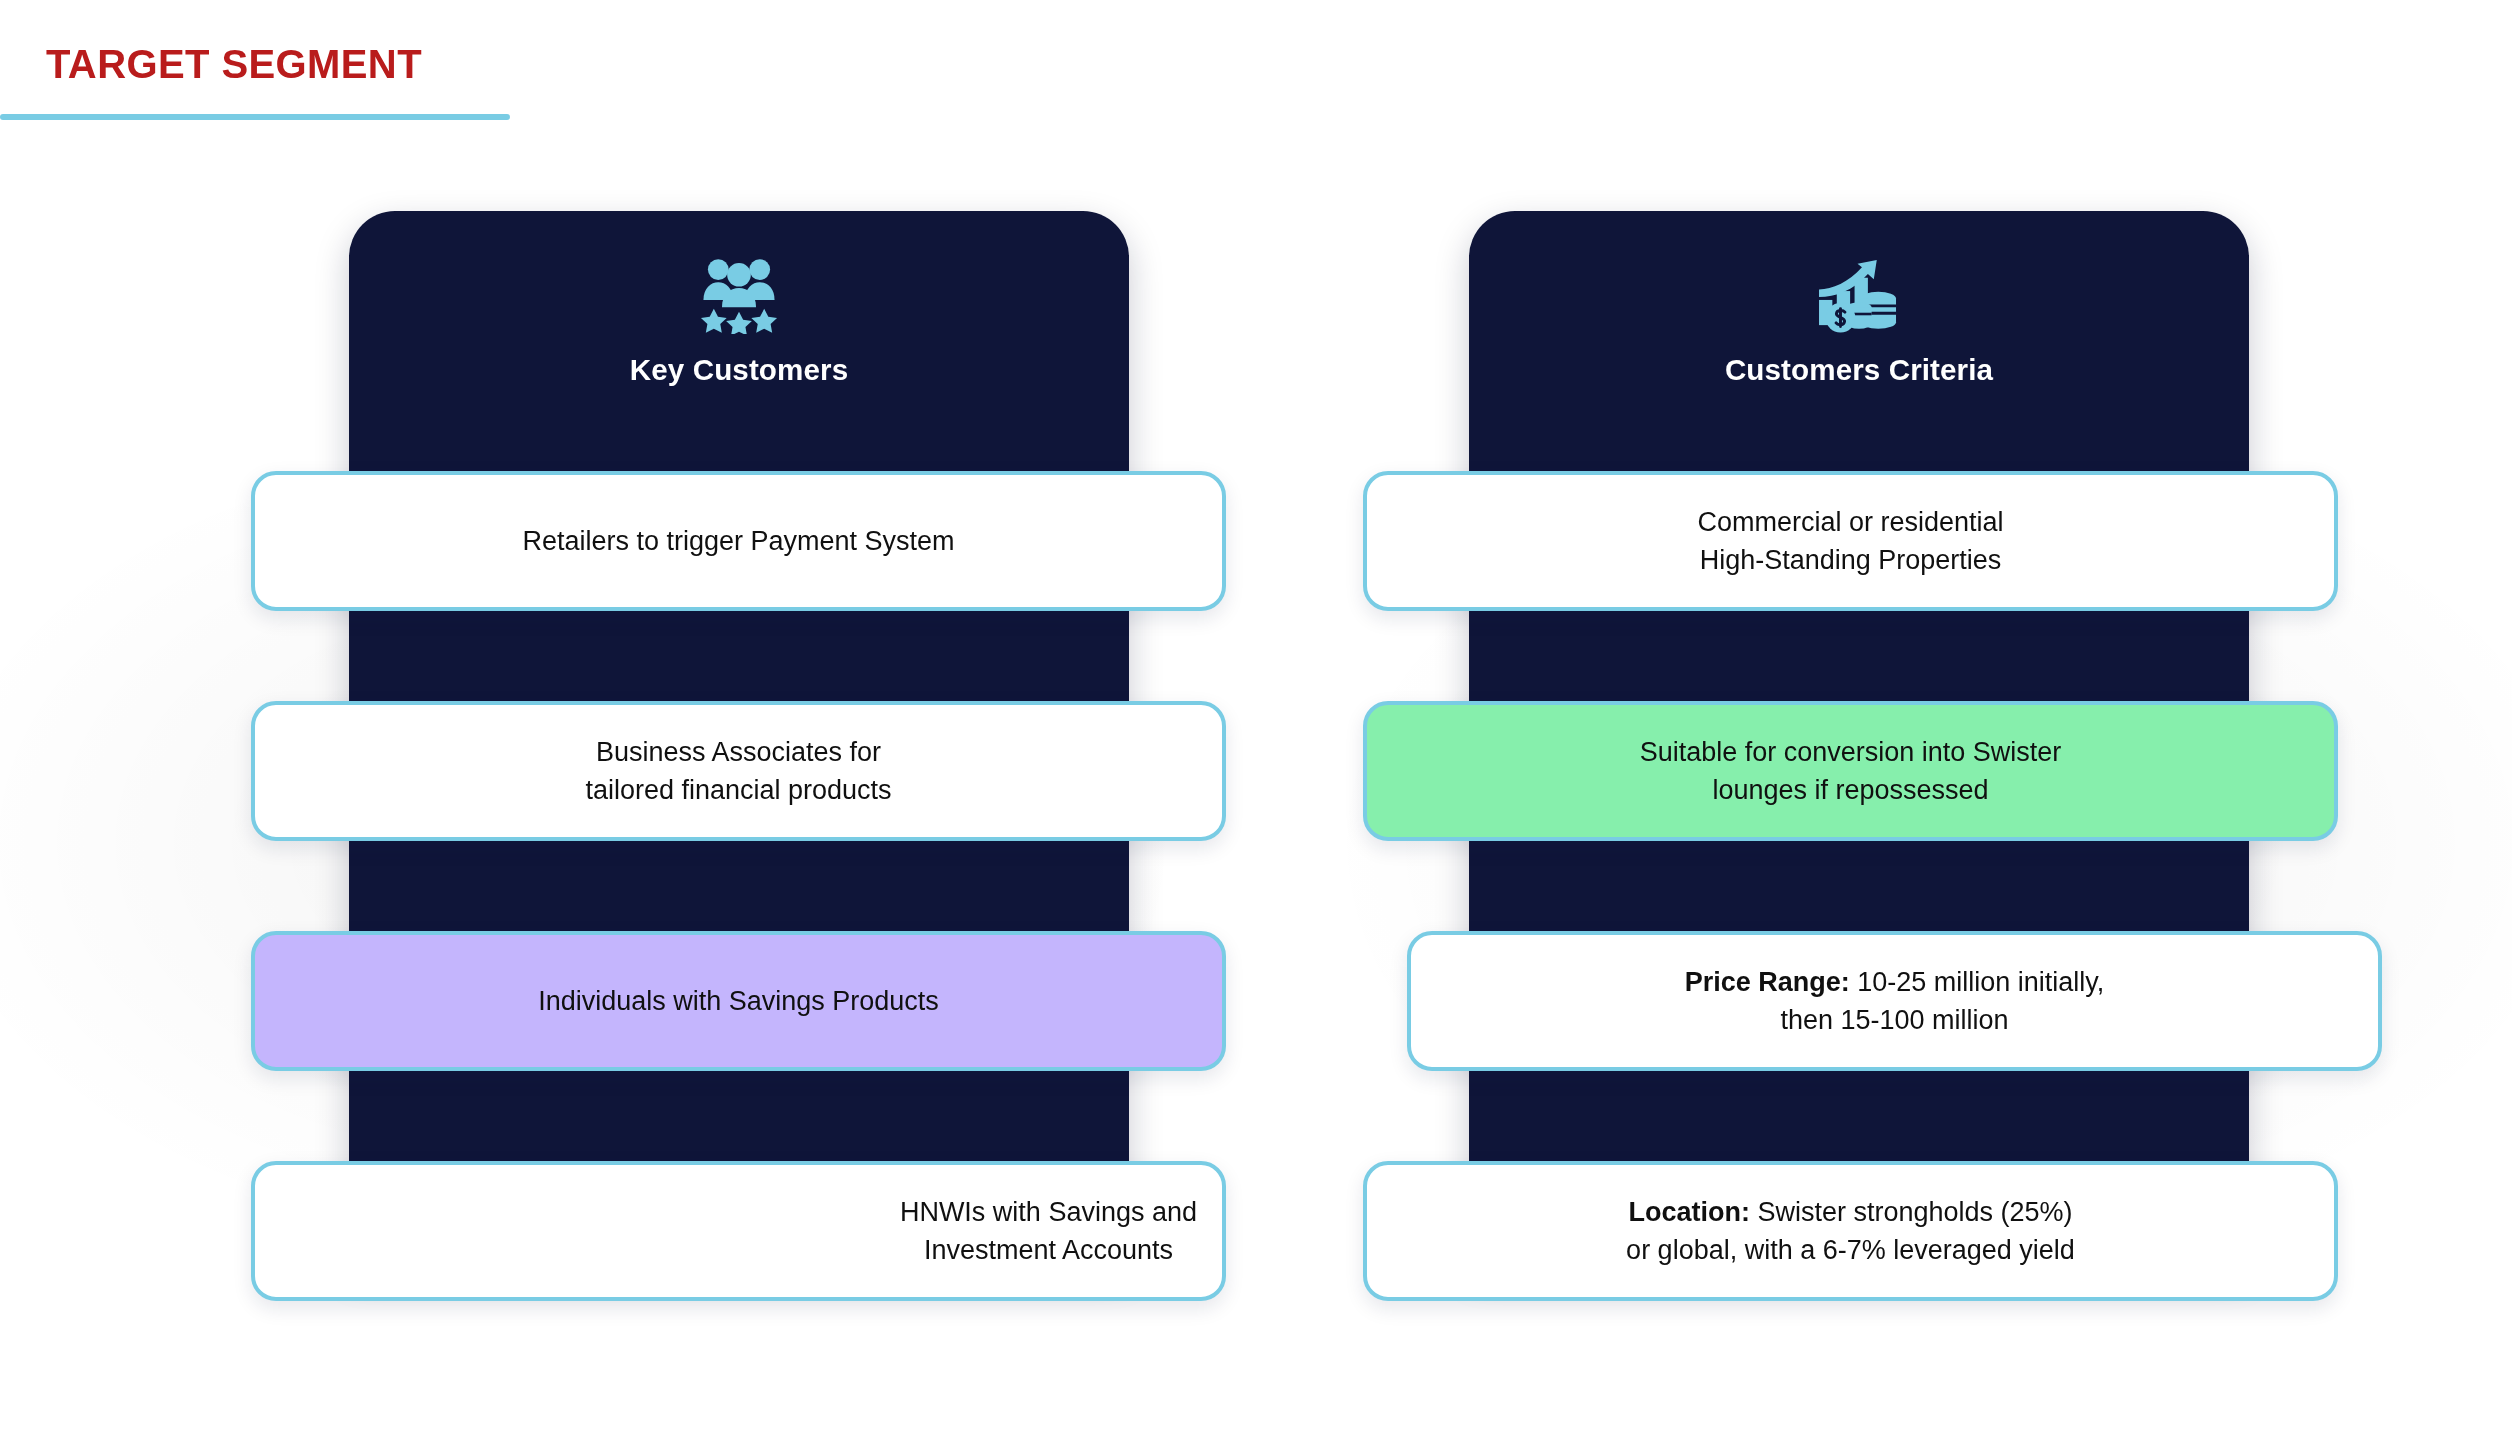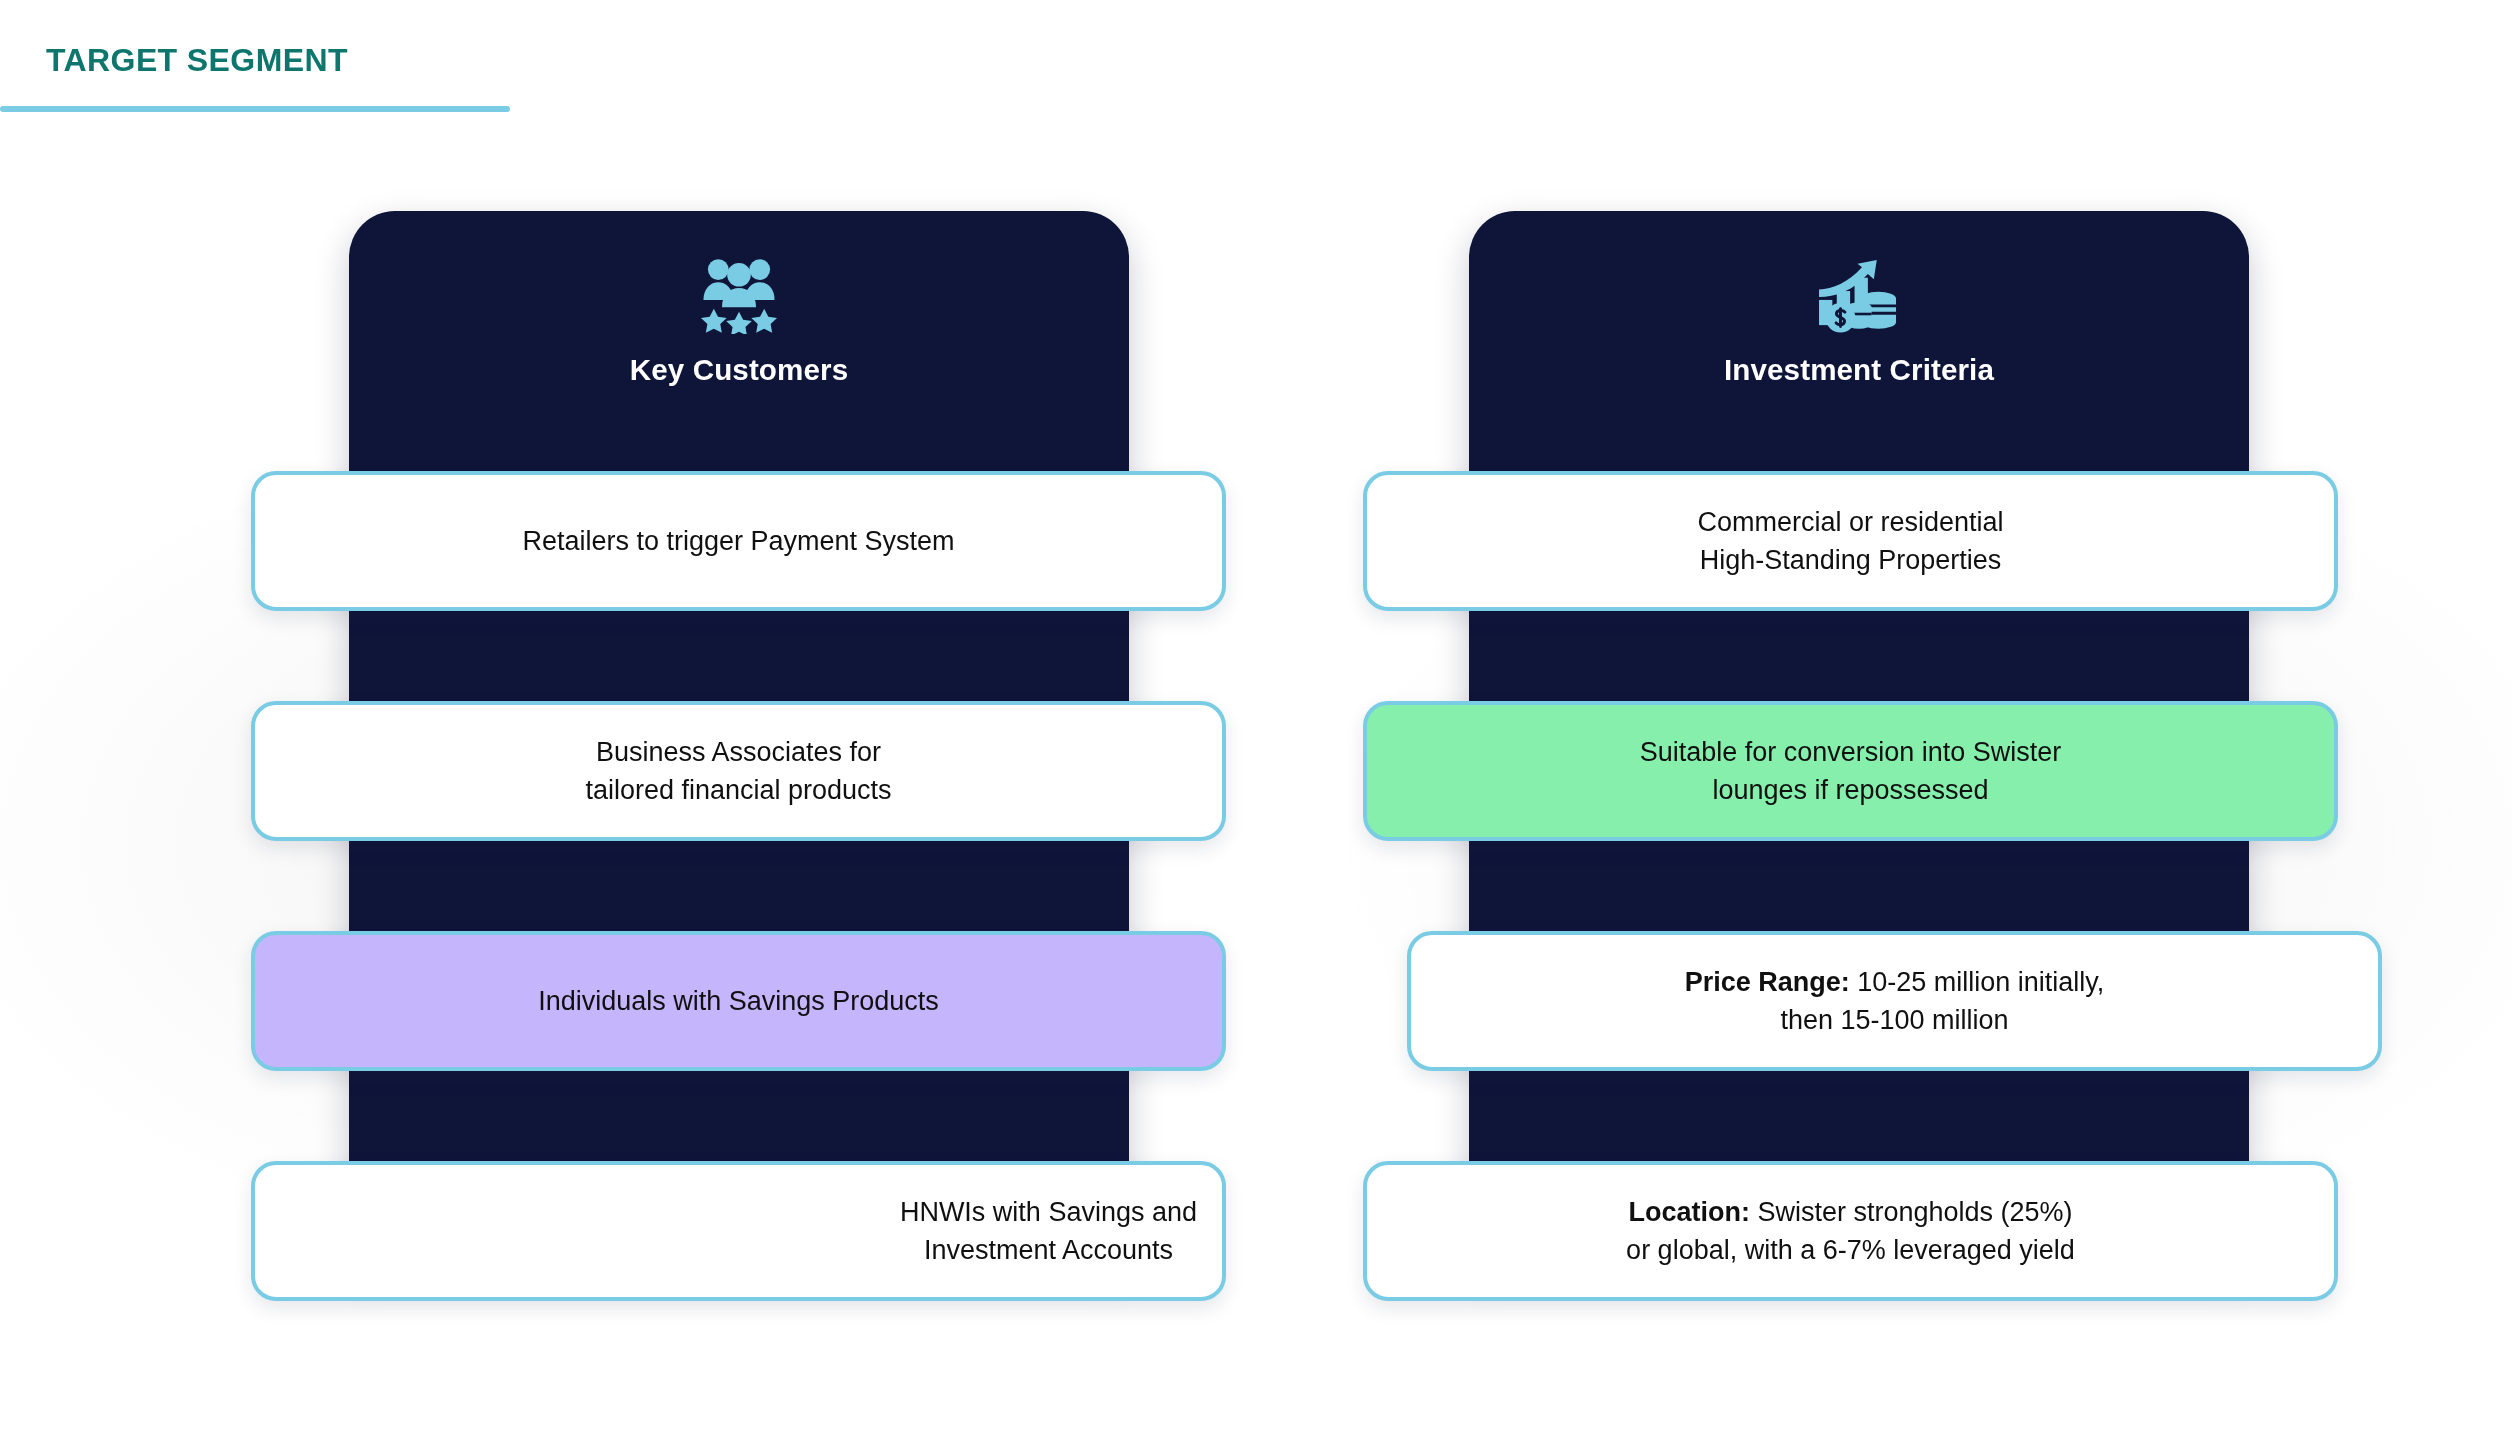--- a/index.html
+++ b/index.html
@@ -29,24 +29,24 @@
   
   .header {
     position: absolute;
     left: 0;
     top: 44px;
     width: 562px;
   }
   .page-title {
     margin: 0;
     padding-left: 46px;
-    font-size: 32px;
+    font-size: 40px;
     font-weight: bold;
     letter-spacing: 0.4px;
-    color: #0f766e;
+    color: #b91c1c;
     line-height: 1.0;
     white-space: nowrap;
   }
   .title-underline {
     margin-top: 29.6px;
     margin-left: 0;
     width: 510px;
     height: 6.7px;
     border-radius: 3.7px;
     background: #79CCE4;
@@ -218,21 +218,21 @@
               <ellipse cx="58" cy="68" rx="17" ry="7"></ellipse>
               <rect x="41" y="68" width="34" height="22"></rect>
               <ellipse cx="58" cy="90" rx="17" ry="7"></ellipse>
               <path d="M41 77 H75" stroke="#0F1539" stroke-width="3.5" fill="none"></path>
 
               <circle cx="33" cy="82" r="20"></circle>
               <path d="M33 70 v24 M39 74.5 C36.5 71.5 28 71 27.5 76.5 C27 82 39 81 38.5 87 C38 92.5 29.5 92.5 27 89" stroke="#0F1539" stroke-width="4" fill="none" stroke-linecap="round"></path>
             </g>
           </svg>
         </span>
-        <div class="card-title">Investment Criteria</div>
+        <div class="card-title">Customers Criteria</div>
       </div>
     </div>
 
     <div class="pill-stack">
       <div class="pill" style="border-color: rgb(121, 204, 228); background: rgb(255, 255, 255);">
         <div class="pill-text">Commercial or residential<br>High-Standing Properties</div>
       </div>
       <div class="pill" style="border-color: rgb(121, 204, 228); background: #86efac;">
         <div class="pill-text">Suitable for conversion into Swister<br>lounges if repossessed</div>
       </div>

